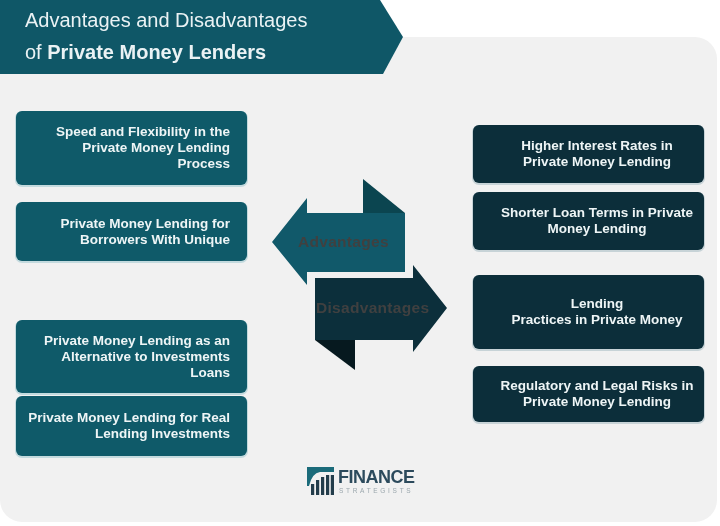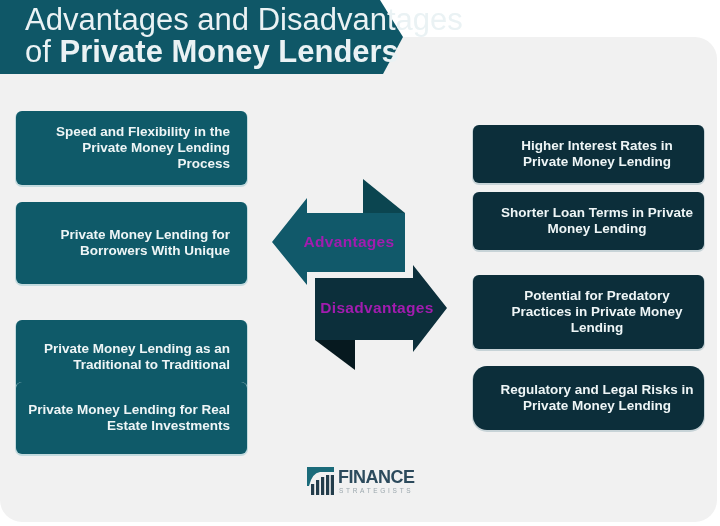--- a/index.html
+++ b/index.html
@@ -28,21 +28,21 @@
       left: 0;
       top: 0;
       width: 720px;
       height: 526px;
     }
     .title {
       position: absolute;
       left: 25px;
       top: 4px;
       color: var(--title_text, #eaf2f4);
-      font-size: 31px;
+      font-size: 20px;
       line-height: 32px;
       white-space: nowrap;
     }
     .title .line { display: block; }
     .title b { font-weight: 700; }
 
     .box {
       position: absolute;
       width: 231px;
       border-radius: 6px;
@@ -68,25 +68,24 @@
       left: 473px;
       background: var(--disadvantage_box, #0c2e3a);
       color: var(--box_text, #eef5f6);
       text-align: center;
       padding-left: 17px;
       box-shadow: 0 1px 0 1px #c7d3d7;
     }
 
     .arrow-label {
       position: absolute;
-      color: #a21caf;
+      color: #404040;
       font-size: 15.5px;
       font-weight: 700;
       letter-spacing: 0.3px;
-      text-align: center;
       white-space: nowrap;
       line-height: 20px;
     }
 
     .logo-icon {
       position: absolute;
       left: 307px;
       top: 467px;
       width: 27px;
       height: 28px;
@@ -129,47 +128,47 @@
 <div class="title">
   <span class="line">Advantages and Disadvantages</span>
   <span class="line"><span>of </span><b>Private Money Lenders</b></span>
 </div>
 
 <div class="box adv" style="top:111px;height:74px;">
   <span class="ln">Speed and Flexibility in the</span>
   <span class="ln">Private Money Lending</span>
   <span class="ln">Process</span>
 </div>
-<div class="box adv" style="top:202px;height:82px;">
+<div class="box adv" style="top:202px;height:59px;">
   <span class="ln">Private Money Lending for</span>
   <span class="ln">Borrowers With Unique</span>
 </div>
 <div class="box adv" style="top:292px;height:73px;margin-top:28px;">
   <span class="ln">Private Money Lending as an</span>
-  <span class="ln">Traditional to Traditional</span>
+  <span class="ln">Alternative to Investments</span>
+  <span class="ln">Loans</span>
 </div>
-<div class="box adv" style="top:382px;height:72px;">
+<div class="box adv" style="top:396px;height:60px;">
   <span class="ln">Private Money Lending for Real</span>
-  <span class="ln">Estate Investments</span>
+  <span class="ln">Lending Investments</span>
 </div>
 
 <div class="box dis" style="top:125px;height:58px;">
   <span class="ln">Higher Interest Rates in</span>
   <span class="ln">Private Money Lending</span>
 </div>
 <div class="box dis" style="top:192px;height:58px;">
   <span class="ln">Shorter Loan Terms in Private</span>
   <span class="ln">Money Lending</span>
 </div>
 <div class="box dis" style="top:275px;height:74px;">
-  <span class="ln">Potential for Predatory</span>
+  <span class="ln">Lending</span>
   <span class="ln">Practices in Private Money</span>
-  <span class="ln">Lending</span>
 </div>
-<div class="box dis" style="top:366px;height:64px;border-radius:14px;">
+<div class="box dis" style="top:366px;height:56px;">
   <span class="ln">Regulatory and Legal Risks in</span>
   <span class="ln">Private Money Lending</span>
 </div>
 
 <div class="arrow-label" style="left:298px;top:232px;width:102px;">Advantages</div>
 <div class="arrow-label" style="left:316px;top:298px;width:122px;">Disadvantages</div>
 
 <svg class="logo-icon" viewBox="0 0 27 28">
   <path d="M0,0 H27 V5 H13 Q5,6 2,19 H0 Z" fill="#1b6b7a"></path>
   <rect x="4" y="17" width="3.2" height="11" fill="#233d4b"></rect>

